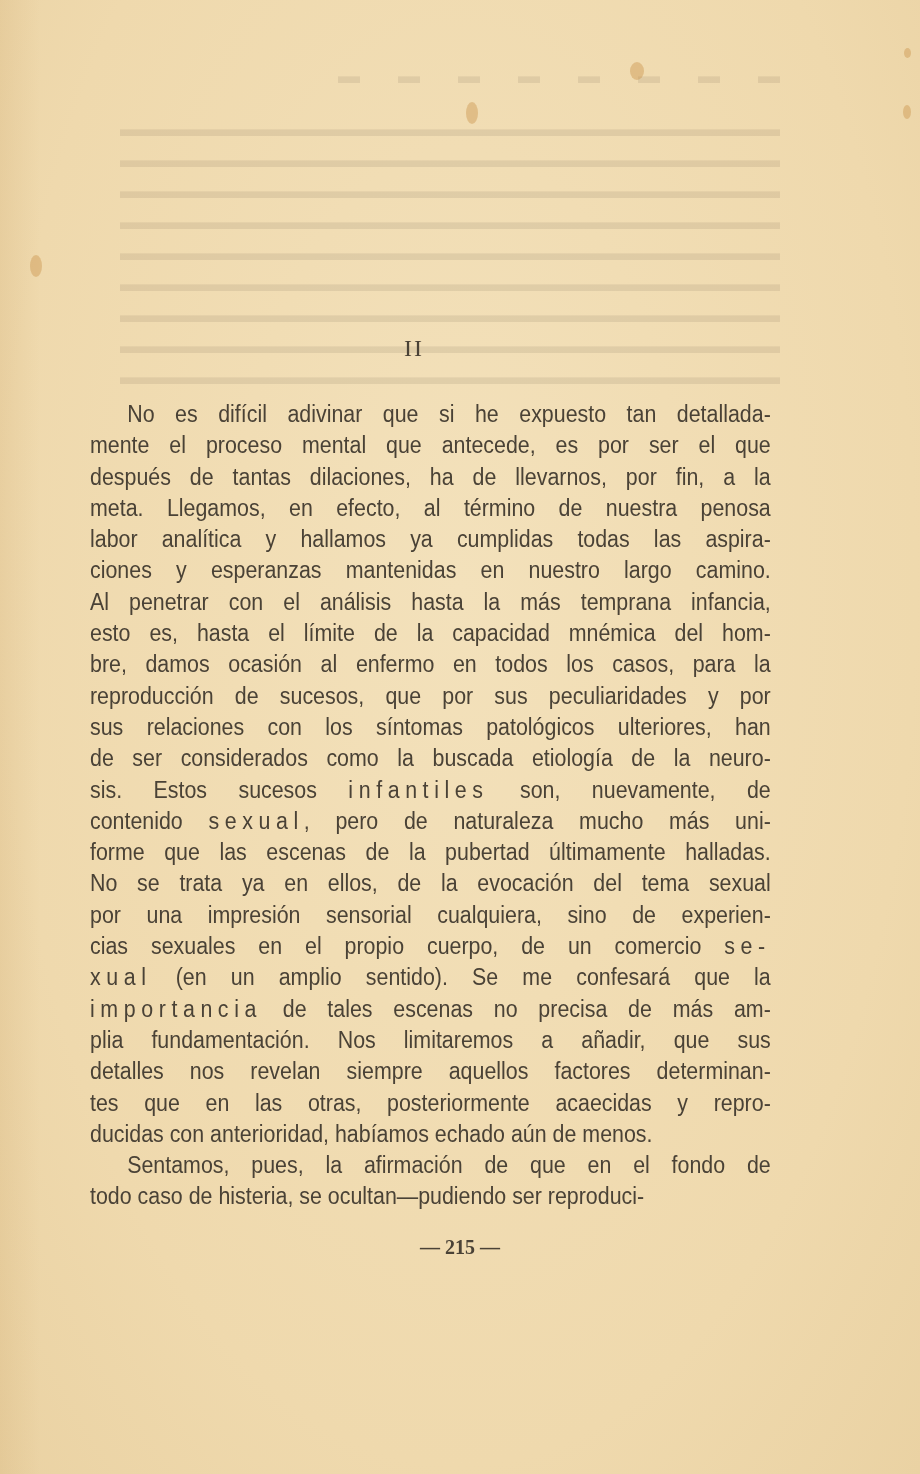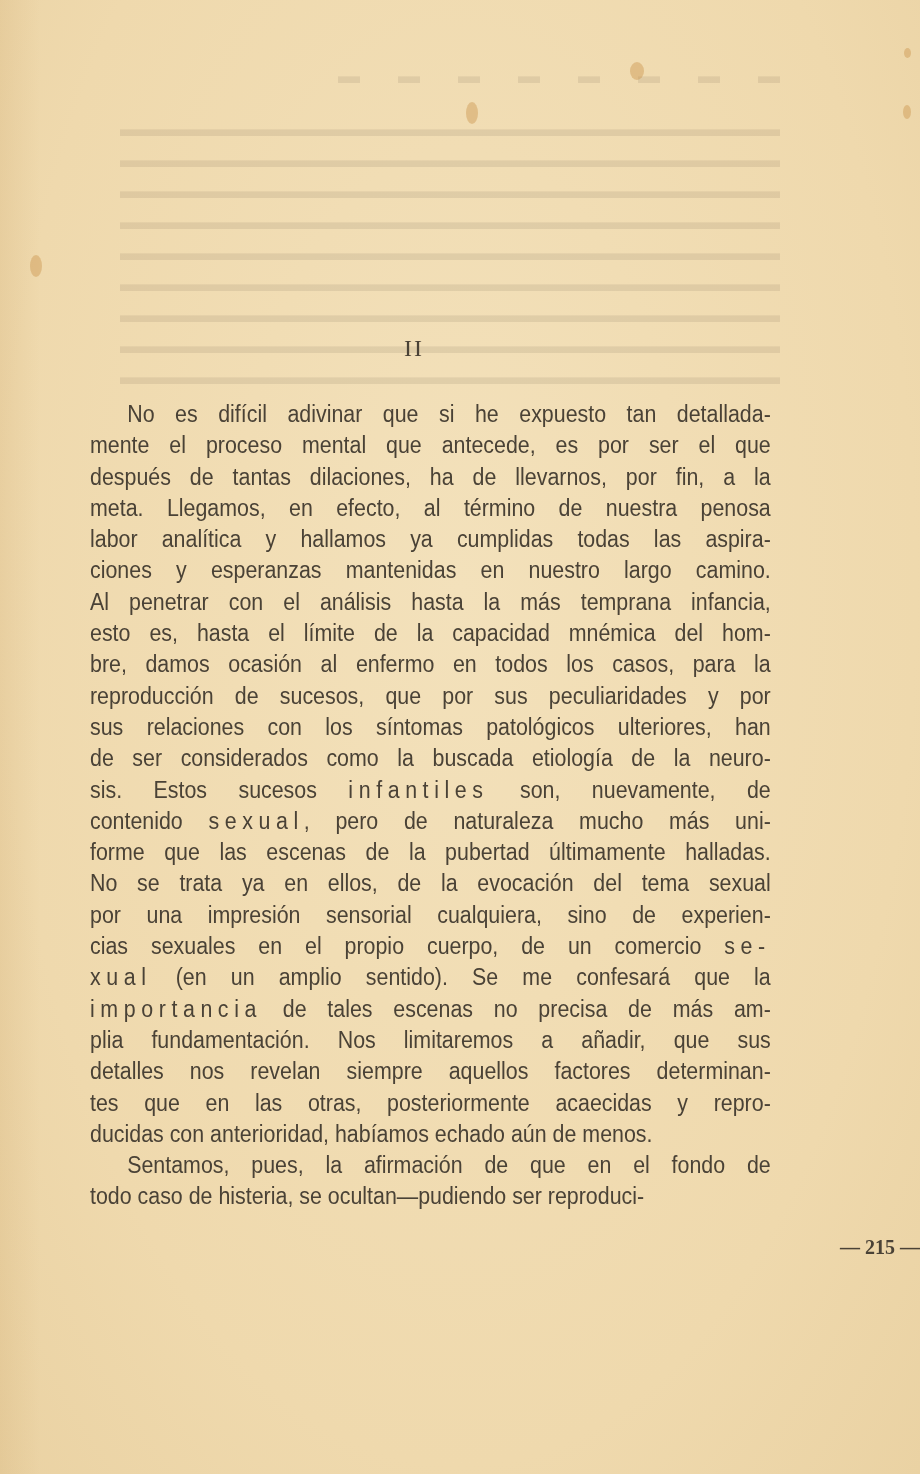--- a/index.html
+++ b/index.html
@@ -90,21 +90,21 @@
       width: 692px;
     }
     .spaced {
       letter-spacing: 6px;
     }
     .page-number {
       position: absolute;
       left: 0;
       top: 1236px;
       width: 920px;
-      text-align: right;
+      text-align: center;
       font-family: "Liberation Serif", serif;
       font-size: 20px;
       font-weight: bold;
       color: #4a4236;
     }
   </style>
 </head>
 <body>
 
 <div class="page"></div>

